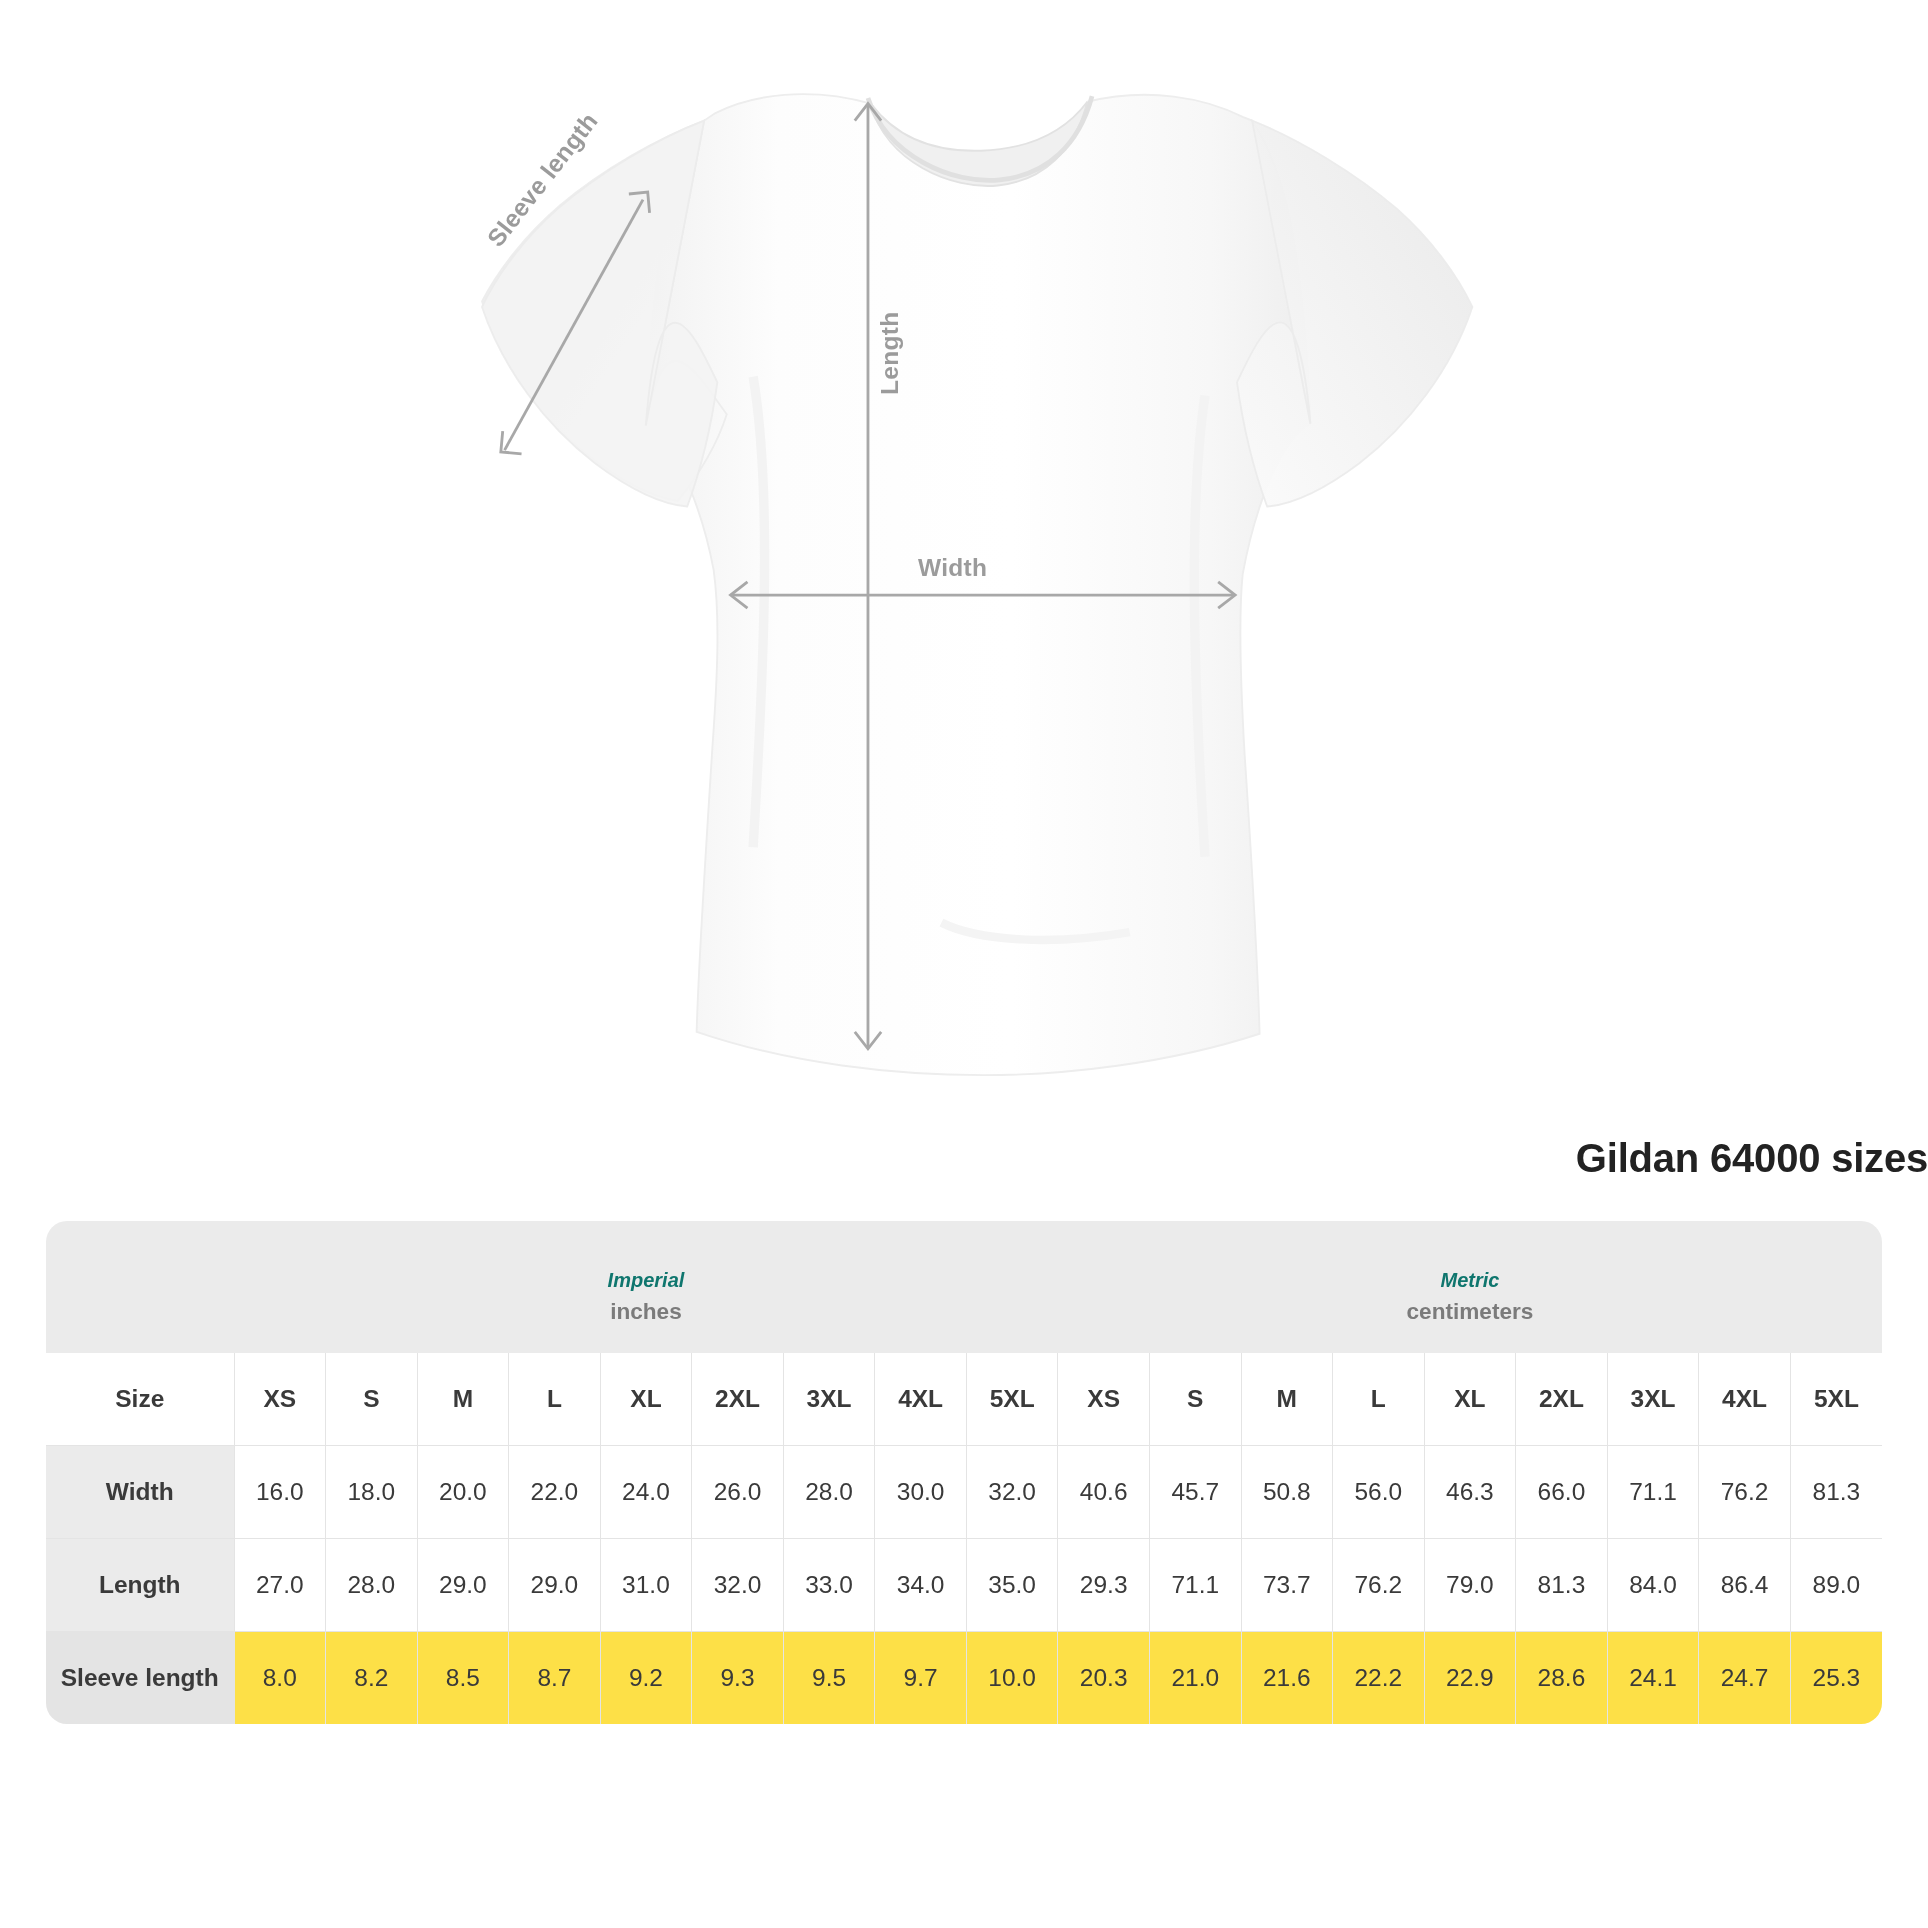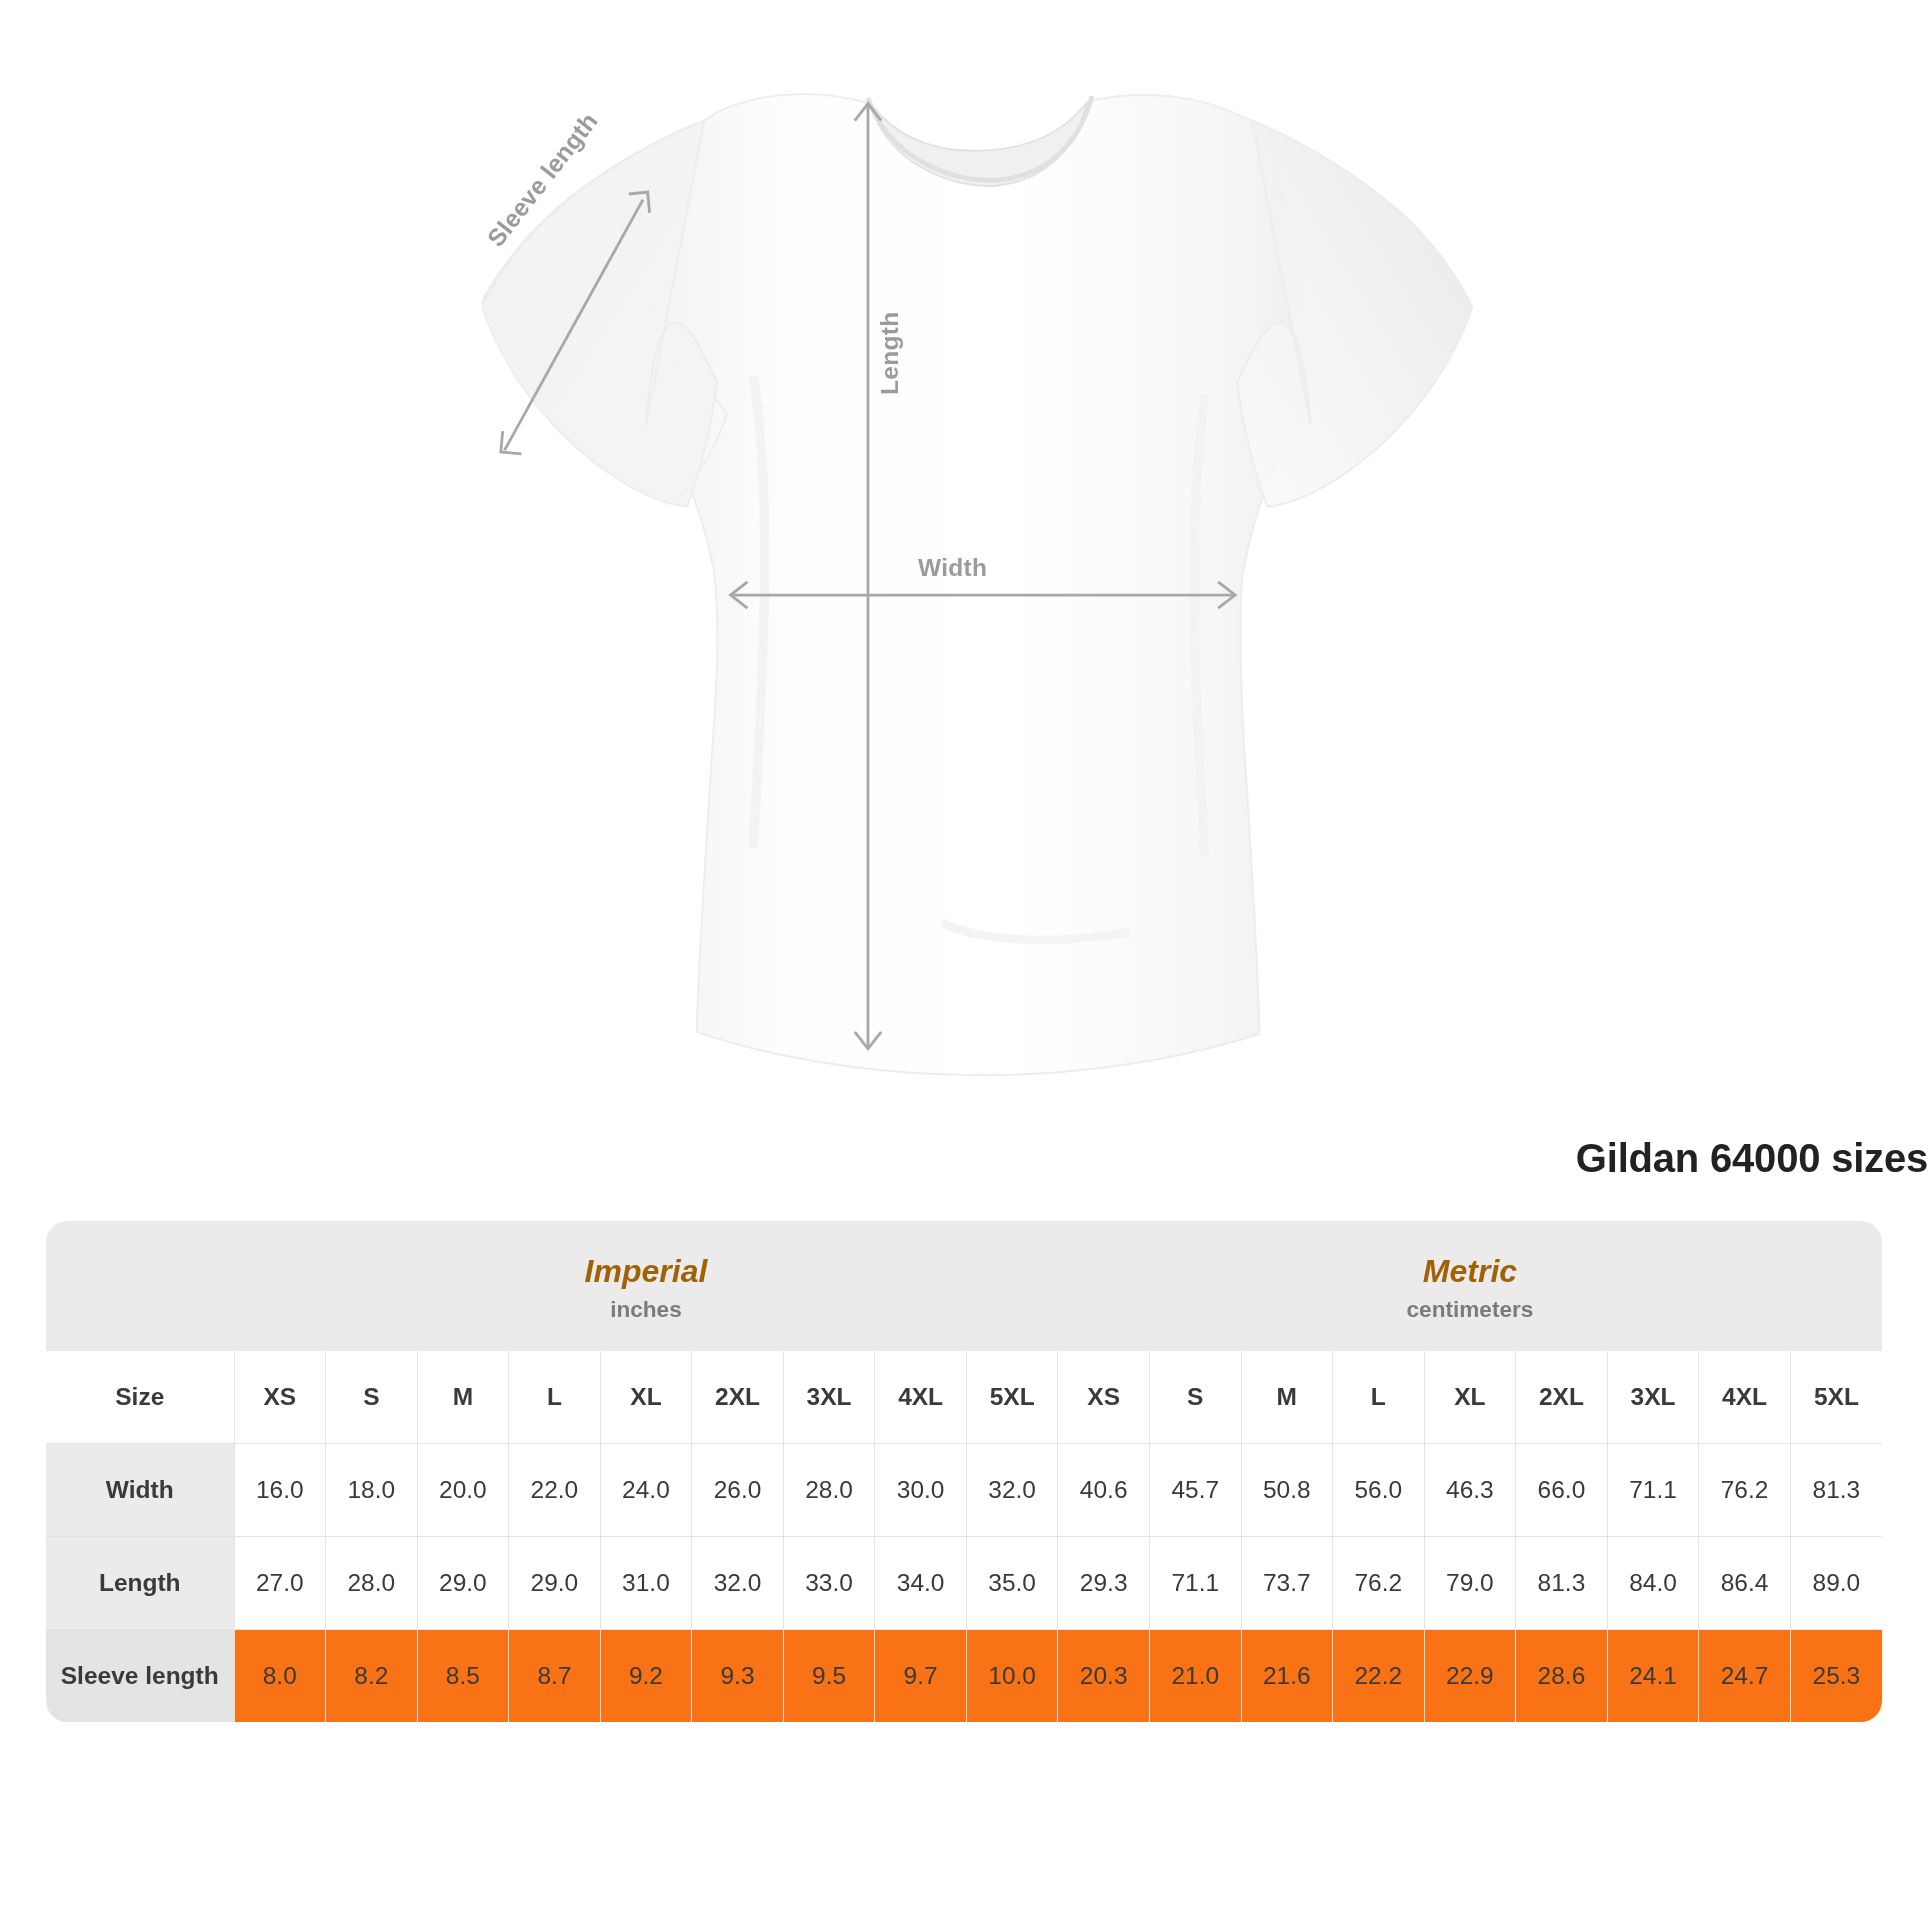--- a/index.html
+++ b/index.html
@@ -100,24 +100,25 @@
     font-size: 24.5px;
     color: #3a3a3a;
   }
   .unit-row th {
     background: #ebebeb;
     padding: 32px 0 28px 0;
     border: none;
   }
   .unit-name {
     display: block;
-    font-size: 32px;
+    font-size: 20px;
     font-style: italic;
     font-weight: bold;
-    color: #a16207;
+    color: #0f766e;
+    margin-top: 16px;
   }
   .unit-sub {
     display: block;
     font-size: 22.6px;
     color: #7b7b7b;
     margin-top: 7.5px;
   }
   .corner-cell { background: #ebebeb; }
 
   .head-row th {
@@ -136,21 +137,21 @@
     font-size: 25.4px;
     background: #ebebeb;
     border-right: 0.9px solid #e4e4e4;
   }
   .data-row td {
     padding: 32px 0;
     border-right: 0.9px solid #e4e4e4;
     border-bottom: 0.9px solid #e4e4e4;
   }
   .data-row td:last-child { border-right: none; }
-  .data-row.alt td { background: #f97316; }
+  .data-row.alt td { background: #fde047; }
   .data-row.alt td.row-label { background: #e4e4e4; }
   .data-row:last-child td { border-bottom: none; }
 
   .col-first { width: 188px; }
 </style>
 </head>
 <body>
 
 <div class="page">
 

